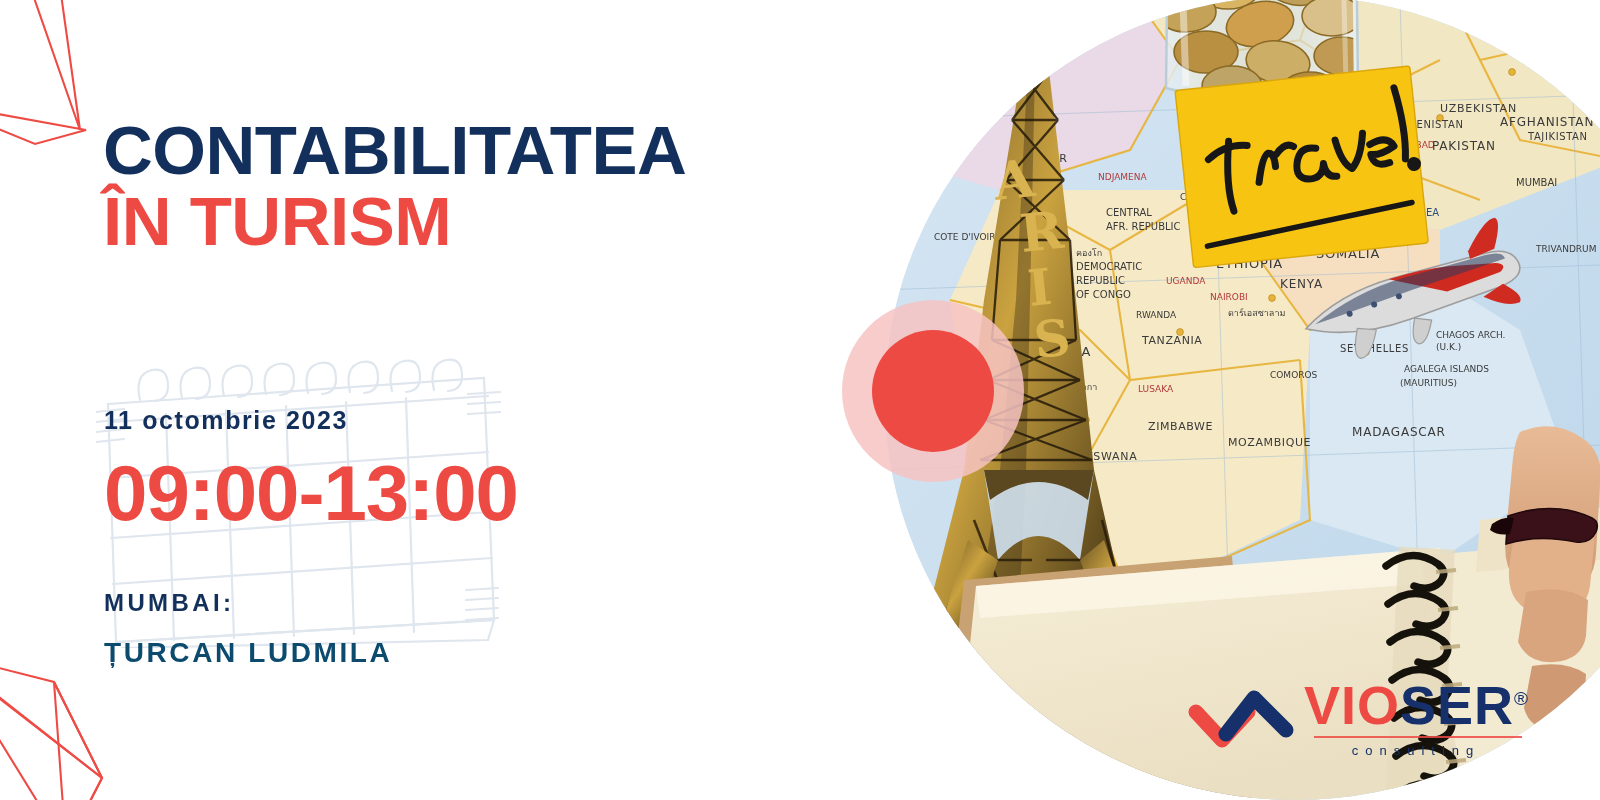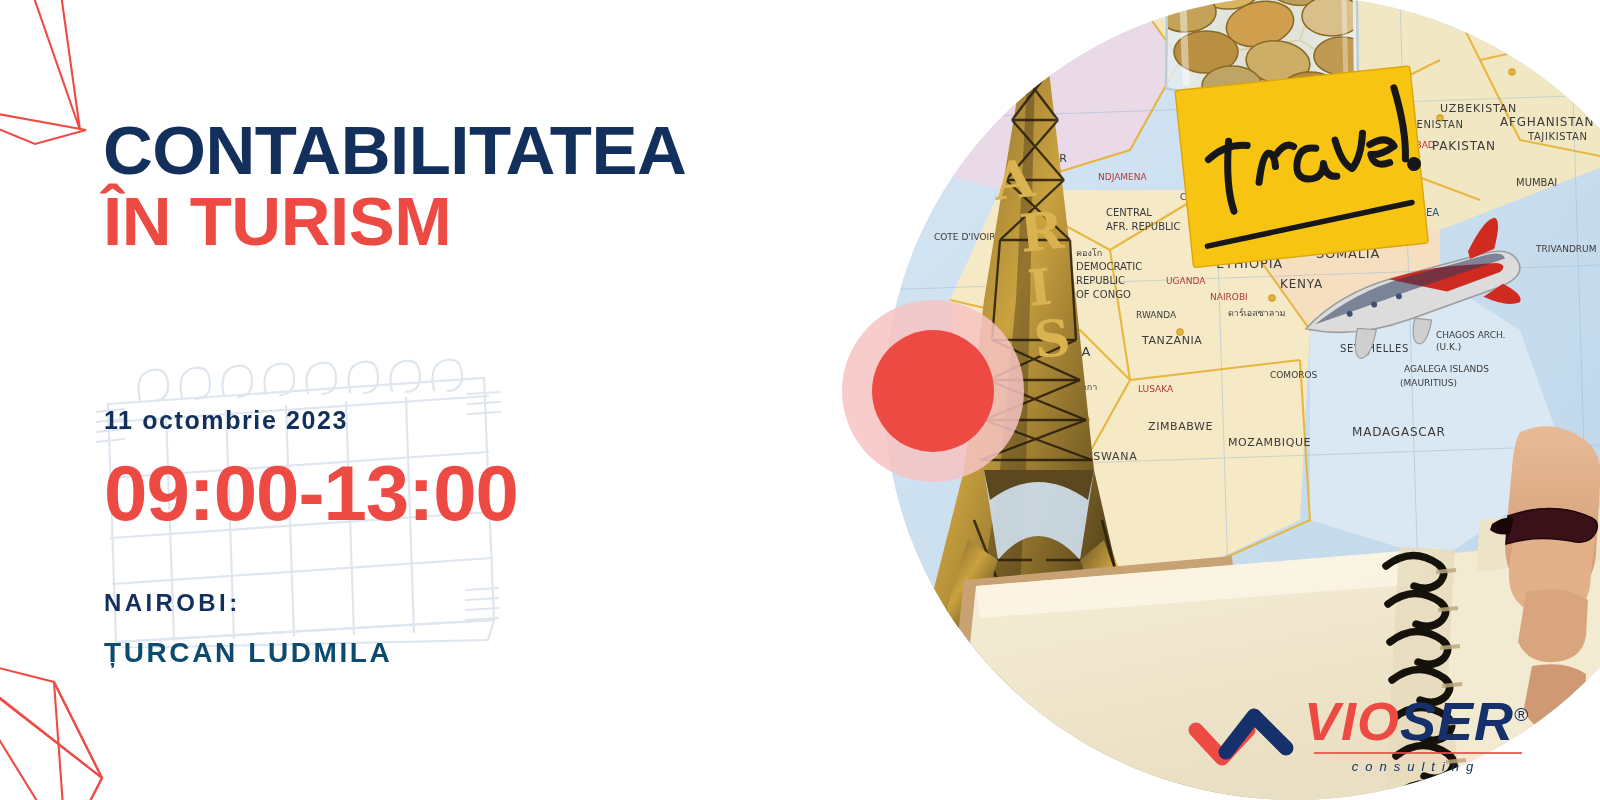--- a/index.html
+++ b/index.html
@@ -120,22 +120,21 @@
     border-radius:50%;
     background:#ee4a44;
   }
 
   
   .logo {
     position:absolute;
     left:1186px; top:678px;
     width:372px; height:96px;
     display:flex;
-    align-items:flex-end;
-    font-style:italic;
+    align-items:flex-start;
   }
   .logo-mark { width:112px; height:78px; flex:0 0 112px; }
   .logo-type { position:relative; margin-left:6px; }
   .logo-word {
     font-size:54px;
     font-weight:bold;
     letter-spacing:1px;
     line-height:1;
     font-family:"Liberation Sans", sans-serif;
   }
@@ -221,21 +220,21 @@
       <div class="title-line one">CONTABILITATEA</div>
       <div class="title-line two">ÎN TURISM</div>
     </div>
 
     <div class="date-block">
       <div class="event-date">11 octombrie 2023</div>
       <div class="event-time">09:00-13:00</div>
     </div>
 
     <div class="speaker-block">
-      <div class="speaker-label">NAIROBI:</div>
+      <div class="speaker-label">MUMBAI:</div>
       <div class="speaker-name">ȚURCAN LUDMILA</div>
     </div>
   </div>
 
   <div class="photo-panel">
     <div class="photo-clip">
       <svg class="photo-scene" viewBox="0 0 720 800" preserveAspectRatio="xMidYMid slice">
         <defs>
           <linearGradient id="seaG" x1="0" y1="0" x2="1" y2="1">
             <stop offset="0%" stop-color="#d6e6f3"></stop>

